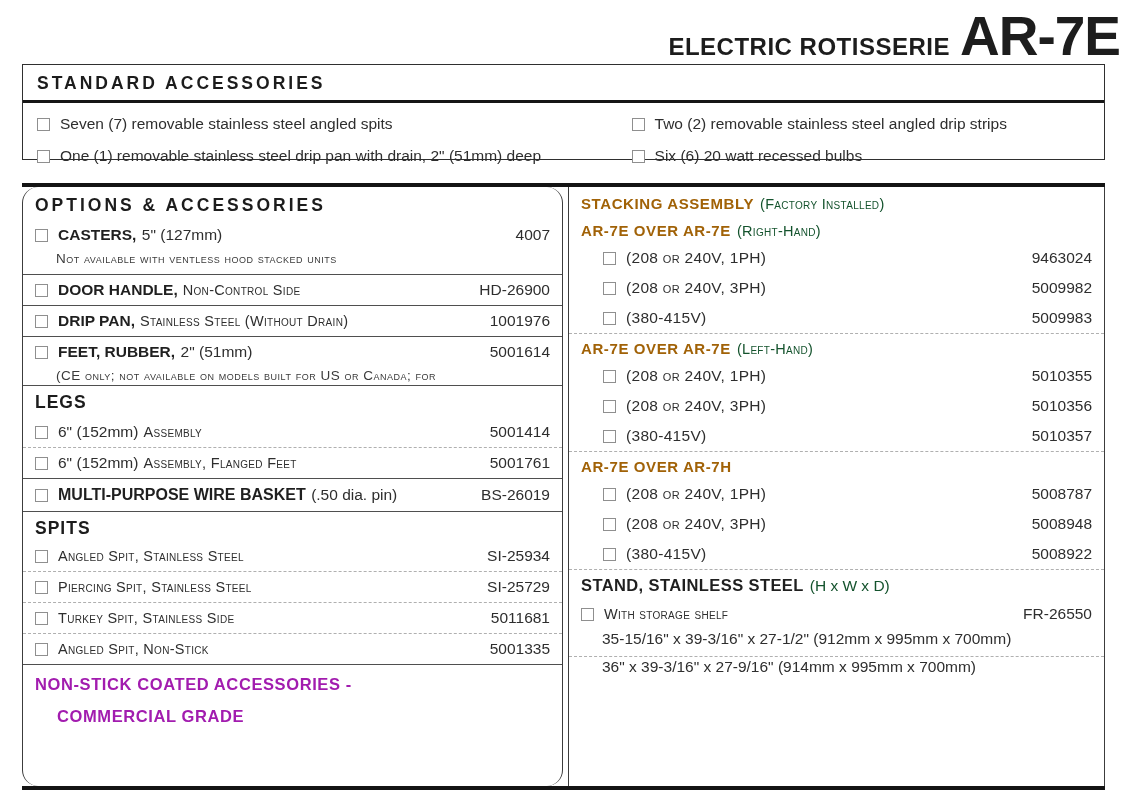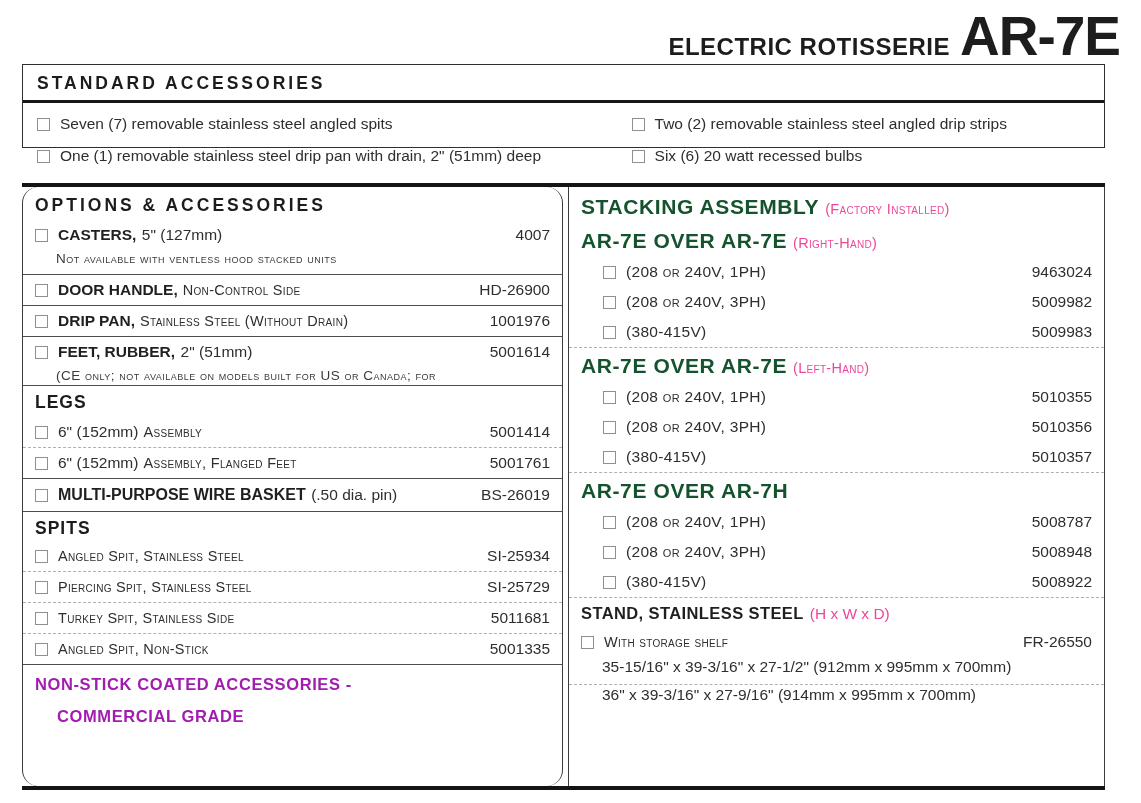--- a/index.html
+++ b/index.html
@@ -7,21 +7,21 @@
     width:1141px; height:803px; background:#ffffff;
     font-family:"Liberation Sans", sans-serif;
     color:#303030; position:relative; overflow:hidden;
   }
   
   .hdr { position:absolute; top:4px; right:21px; display:flex; align-items:baseline; gap:10px; }
   .hdr-cat { font-weight:bold; font-size:24px; letter-spacing:0.5px; color:#1d1d1d; }
   .hdr-model { font-weight:bold; font-size:55px; letter-spacing:-1px; color:#1d1d1d; }
 
   
-  .topbox { position:absolute; left:22px; top:64px; width:1083px; height:84px;
+  .topbox { position:absolute; left:22px; top:64px; width:1083px; height:96px;
             border:1.5px solid #2f2f2f; box-sizing:border-box; background:#fff; }
   .topbox-title { font-weight:bold; font-size:17.5px; letter-spacing:3px; color:#1c1c1c;
                   padding:8px 14px 6px 14px; border-bottom:3px solid #161616; }
   .topbox-grid { display:grid; grid-template-columns:55% 45%; padding-top:5px; }
   .chk-item { display:flex; align-items:center; padding:7px 0 7px 14px; font-size:15.5px; color:#2e2e2e; }
 
   
   .cb { display:inline-block; width:11px; height:11px; border:1.5px solid #8f8f8f;
         margin-right:10px; flex:0 0 auto; background:#fff; box-sizing:content-box; }
 
@@ -49,23 +49,23 @@
   .note { font-variant:small-caps; font-size:13.5px; letter-spacing:0.5px; color:#3a3a3a;
           padding:1px 12px 8px 33px; }
   .note-deep { padding-left:33px; }
 
   .sep  { border-top:1px solid #4f4f4f; margin:0; height:0; }
   .dash { border-top:1px dashed #b0b0b0; margin:0; height:0; }
 
   
   .rhead { display:flex; align-items:baseline; padding:6px 12px 4px 12px; }
   .rhead-top { padding-top:8px; }
-  .rhead .b15 { font-weight:bold; font-size:21px; color:#14532d; letter-spacing:0.6px; }
+  .rhead .b15 { font-weight:bold; font-size:15px; color:#a16207; letter-spacing:0.6px; }
   .rhead .b17 { font-weight:bold; font-size:16.5px; color:#1f1f1f; letter-spacing:0.4px; }
-  .hn { margin-left:6px; font-size:14.5px; color:#ec4899;text-align:center; }
+  .hn { margin-left:6px; font-size:14.5px; color:#14532d;text-align:center; }
   .row.ind .cb { margin-left:22px; }
   .dims { font-size:15.5px; color:#2e2e2e; padding:1px 12px 8px 33px; }
 
   .nonstick-t { font-weight:bold; font-size:16.5px; color:#a21caf; letter-spacing:0.6px;
                 padding:6px 12px 0 12px; line-height:26px; }
   .nonstick-t2 { padding-left:34px; padding-bottom:4px; }
 </style>
 </head>
 <body>
 

